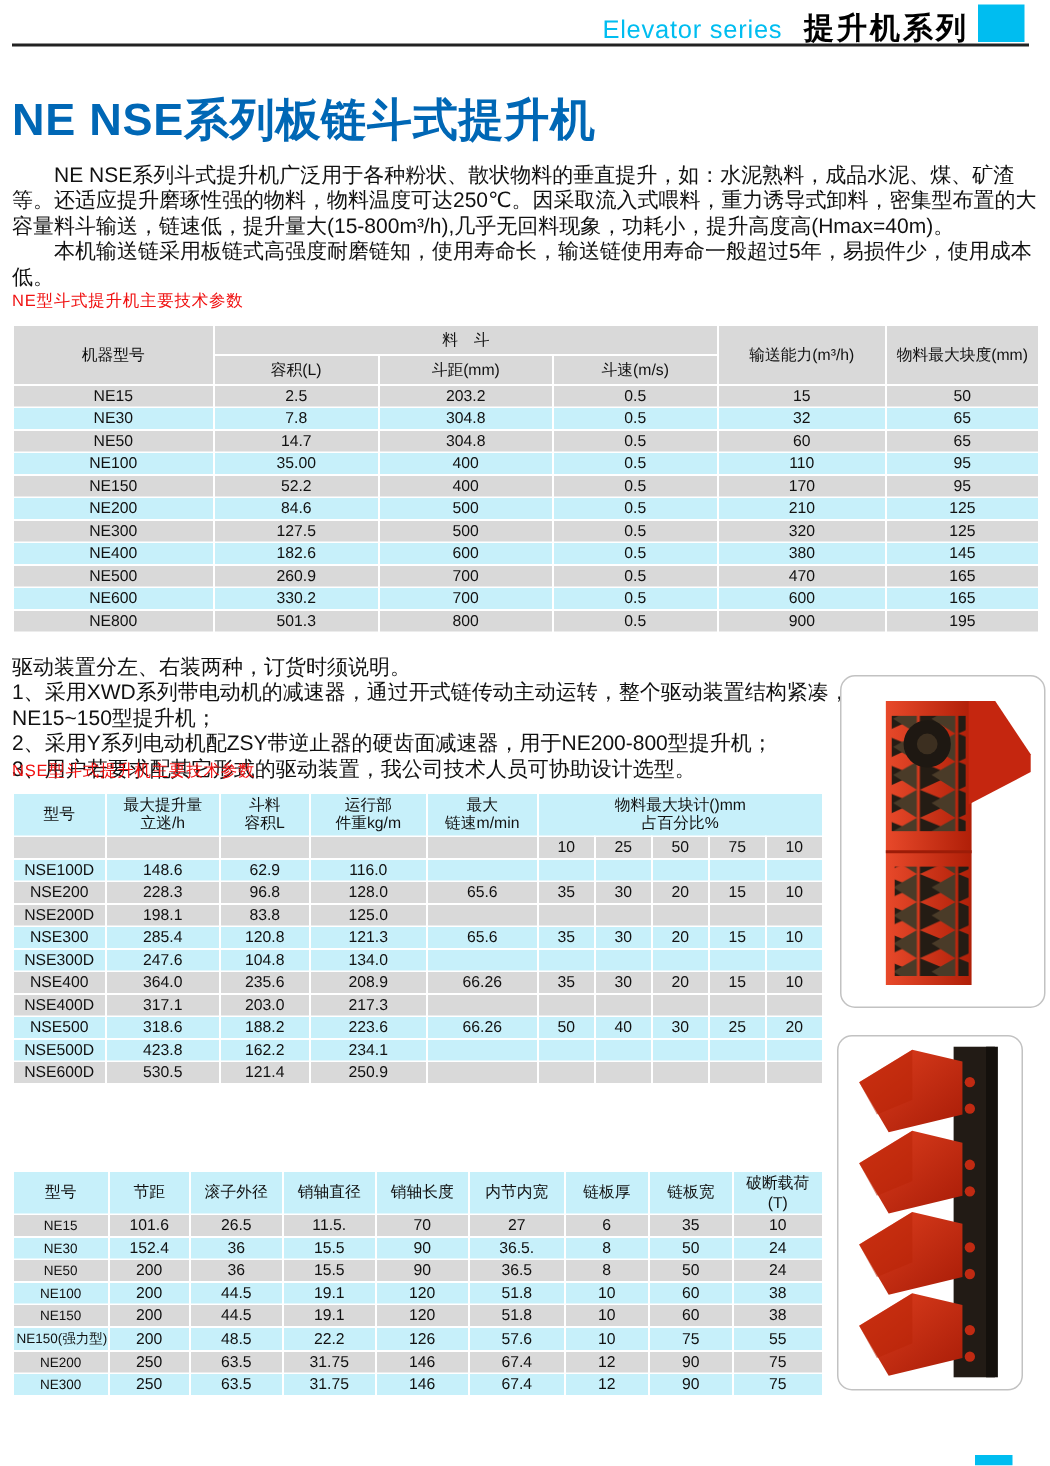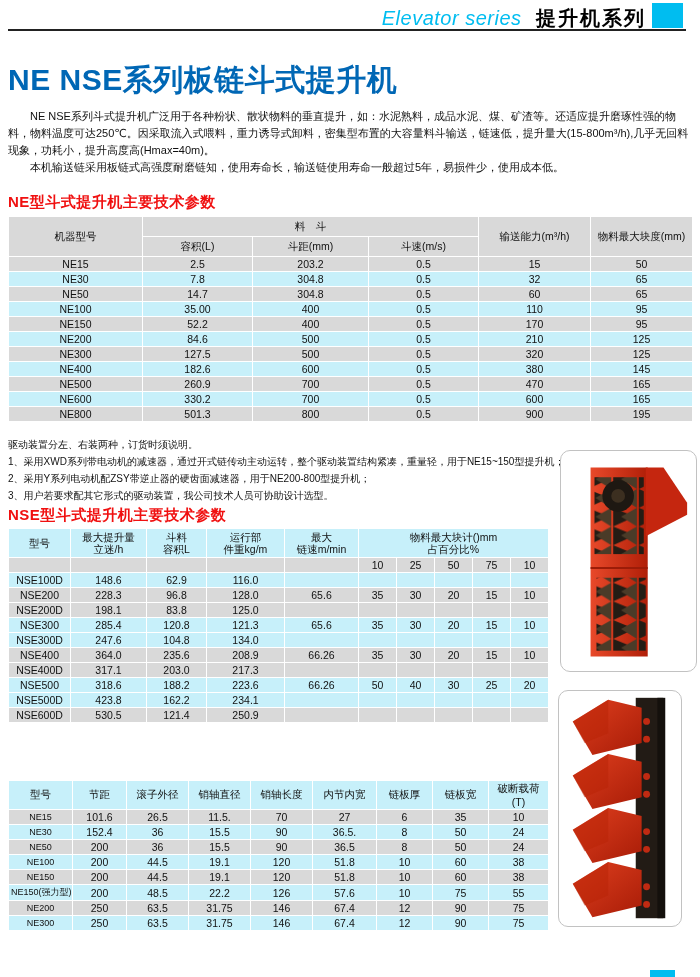--- a/index.html
+++ b/index.html
@@ -3,50 +3,50 @@
 <meta charset="utf-8">
 <style>
   * { margin:0; padding:0; box-sizing:border-box; }
   html,body { background:#fff; }
   .page {
     position:relative; width:700px; height:977px; background:#fff; overflow:hidden;
     font-family:"Liberation Sans","DejaVu Sans",sans-serif; color:#111;
   }
   
   .hdr-text { position:absolute; top:5px; right:54px; white-space:nowrap; }
-  .hdr-en { color:var(--accent_cyan,#00b9ee); font-size:20px; letter-spacing:0.5px; vertical-align:baseline;font-style:italic; }
+  .hdr-en { color:var(--accent_cyan,#00b9ee); font-size:17px; letter-spacing:0.5px; vertical-align:baseline; }
   .hdr-zh { color:#000; font-size:20px; font-weight:bold; margin-left:10px; letter-spacing:2px; }
   .hdr-square { position:absolute; left:652px; top:3px; width:31px; height:25px; background:var(--accent_cyan,#00b9ee); }
   .hdr-rule { position:absolute; left:8px; top:29px; width:678px; height:2px; background:var(--rule_dark,#222); }
   
   .page-title { position:absolute; left:8px; top:60px; font-size:30px; font-weight:bold; color:var(--title_blue,#0067b5); letter-spacing:0.5px;text-align:center; }
-  .intro { position:absolute; left:8px; top:108px; width:686px; font-size:11px; line-height:17px; }
+  .intro { position:absolute; left:8px; top:108px; width:686px; font-size:14px; line-height:17px; }
   .intro p { text-indent:2em; }
   
-  .sec { position:absolute; left:8px; font-size:15px; font-weight:bold; color:var(--heading_red,#f01010); letter-spacing:0.5px; }
+  .sec { position:absolute; left:8px; font-size:11px; font-weight:normal; color:var(--heading_red,#f01010); letter-spacing:0.5px; }
   .sec1 { top:193px; }
   .sec2 { top:506px; }
   
   table { border-collapse:collapse; table-layout:fixed; }
   th,td { border:1px solid #fff; font-size:10.5px; font-weight:normal; text-align:center; padding:1px 2px; overflow:hidden; }
   tr.g td { background:var(--row_gray,#d9d9d9); }
   tr.c td { background:var(--row_cyan,#c7f0fa); }
   .t1 { position:absolute; left:8px; top:216px; width:684px; }
   .t1 th { background:var(--row_gray,#d9d9d9); height:20px; }
   .t1 td { height:15px; }
   .t2 { position:absolute; left:8px; top:528px; width:540px; }
   .t2 tr.main th { background:var(--row_cyan,#c7f0fa); white-space:pre-line; line-height:12px; padding:2px 1px; height:28px; }
   .t2 tr.sub th { background:var(--row_gray,#d9d9d9); height:14px; }
   .t2 td { height:15px; }
   .t3 { position:absolute; left:8px; top:780px; width:540px; }
   .t3 th { background:var(--row_cyan,#c7f0fa); height:16px; }
   .t3 td { height:15px; }
   .t3 td:first-child { white-space:nowrap; font-size:9px; }
   
-  .notes { position:absolute; left:8px; top:436px; width:686px; font-size:10px; line-height:17px; }
+  .notes { position:absolute; left:8px; top:436px; width:686px; font-size:14px; line-height:17px; }
   
   .photo { position:absolute; background:#fff; border:1px solid #c2c2c2; border-radius:10px; overflow:hidden; }
   .photo1 { left:560px; top:450px; width:137px; height:222px; }
   .photo2 { left:558px; top:690px; width:124px; height:237px; }
   .photo svg { display:block; width:100%; height:100%; }
   
   .pagenum { position:absolute; left:650px; top:945px; width:25px; height:24px; background:var(--accent_cyan,#00b9ee);
              color:#fff; font-size:11px; font-weight:bold; display:flex; align-items:center; justify-content:center;margin-top:25px; }
 </style>
 </head>

